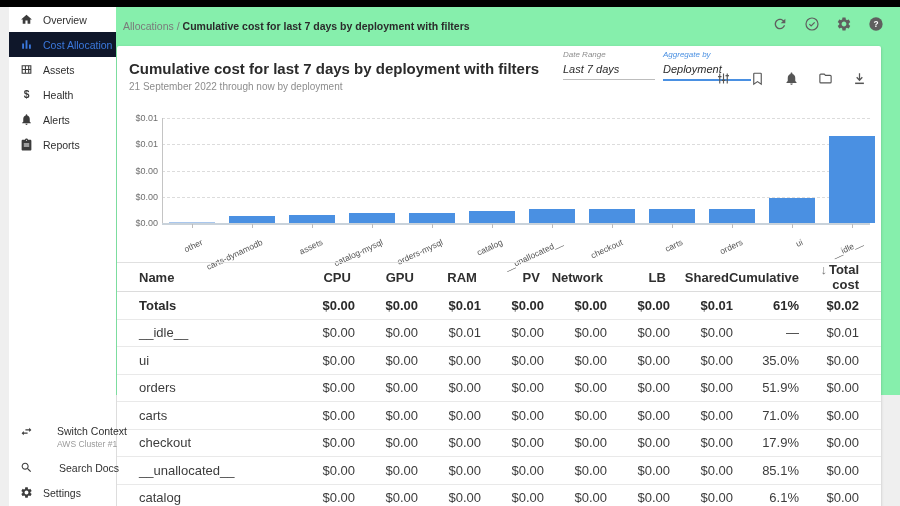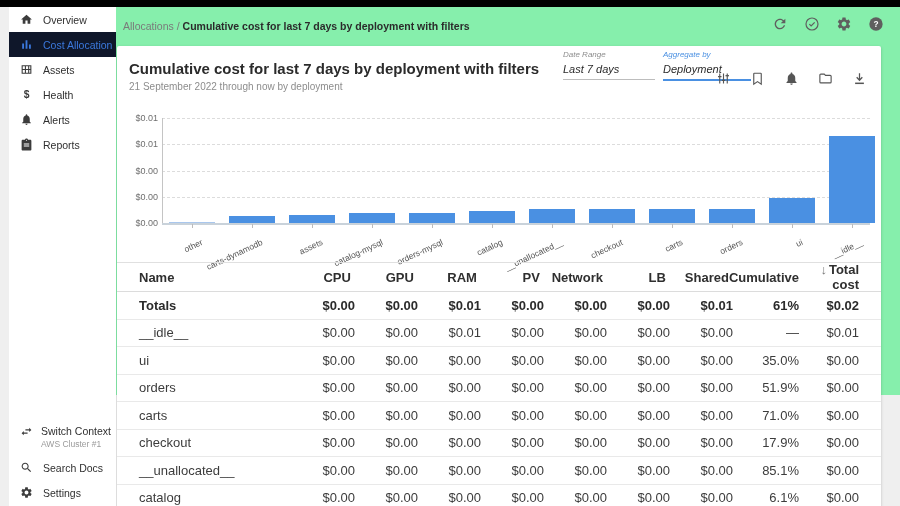--- a/index.html
+++ b/index.html
@@ -124,33 +124,33 @@
         <span class="lbl">Reports</span>
       </div>
     </div>
   <div class="side-footer" id="side-footer">
       <div class="side-item two">
         <span class="ic">
           <svg viewBox="0 0 24 24">
             <path d="M6.99 11L3 15l3.99 4v-3H14v-2H6.99v-3zM21 9l-3.99-4v3H10v2h7.01v3L21 9z"></path>
           </svg>
         </span>
-        <span style="margin-left:8px;">
+        <span style="margin-left:24px;">
           <div class="lbl" style="margin-left:0">Switch Context</div>
           <div class="sub">AWS Cluster #1</div>
         </span>
       </div>
       <div class="side-item">
         <span class="ic">
           <svg viewBox="0 0 24 24">
             <path d="M15.5 14h-.79l-.28-.27C15.41 12.59 16 11.11 16 9.5 16 5.91 13.09 3 9.5 3S3 5.91 3 9.5 5.91 16 9.5 16c1.61 0 3.09-.59 4.23-1.57l.27.28v.79l5 4.99L20.49 19l-4.99-5zm-6 0C7.01 14 5 11.99 5 9.5S7.01 5 9.5 5 14 7.01 14 9.5 11.99 14 9.5 14z"></path>
           </svg>
         </span>
         <span style="margin-left:10px;">
-          <div class="lbl" style="margin-left:0">Search Docs</div>
+          <div class="lbl" style="margin-left:16px">Search Docs</div>
         </span>
       </div>
       <div class="side-item">
         <span class="ic">
           <svg viewBox="0 0 24 24">
             <path d="M19.14 12.94c.04-.3.06-.61.06-.94s-.02-.64-.07-.94l2.03-1.58c.18-.14.23-.41.12-.61l-1.92-3.32c-.12-.22-.37-.29-.59-.22l-2.39.96c-.5-.38-1.03-.7-1.62-.94l-.36-2.54c-.04-.24-.24-.41-.48-.41h-3.84c-.24 0-.43.17-.47.41l-.36 2.54c-.59.24-1.13.57-1.62.94l-2.39-.96c-.22-.08-.47 0-.59.22L2.74 8.87c-.12.21-.08.47.12.61l2.03 1.58c-.05.3-.09.63-.09.94s.02.64.07.94l-2.03 1.58c-.18.14-.23.41-.12.61l1.92 3.32c.12.22.37.29.59.22l2.39-.96c.5.38 1.03.7 1.62.94l.36 2.54c.05.24.24.41.48.41h3.84c.24 0 .44-.17.47-.41l.36-2.54c.59-.24 1.13-.56 1.62-.94l2.39.96c.22.08.47 0 .59-.22l1.92-3.32c.12-.22.07-.47-.12-.61l-2.01-1.58zM12 15.6c-1.98 0-3.6-1.62-3.6-3.6s1.62-3.6 3.6-3.6 3.6 1.62 3.6 3.6-1.62 3.6-3.6 3.6z"></path>
           </svg>
         </span>
         <span style="margin-left:10px;">
           <div class="lbl" style="margin-left:0">Settings</div>

